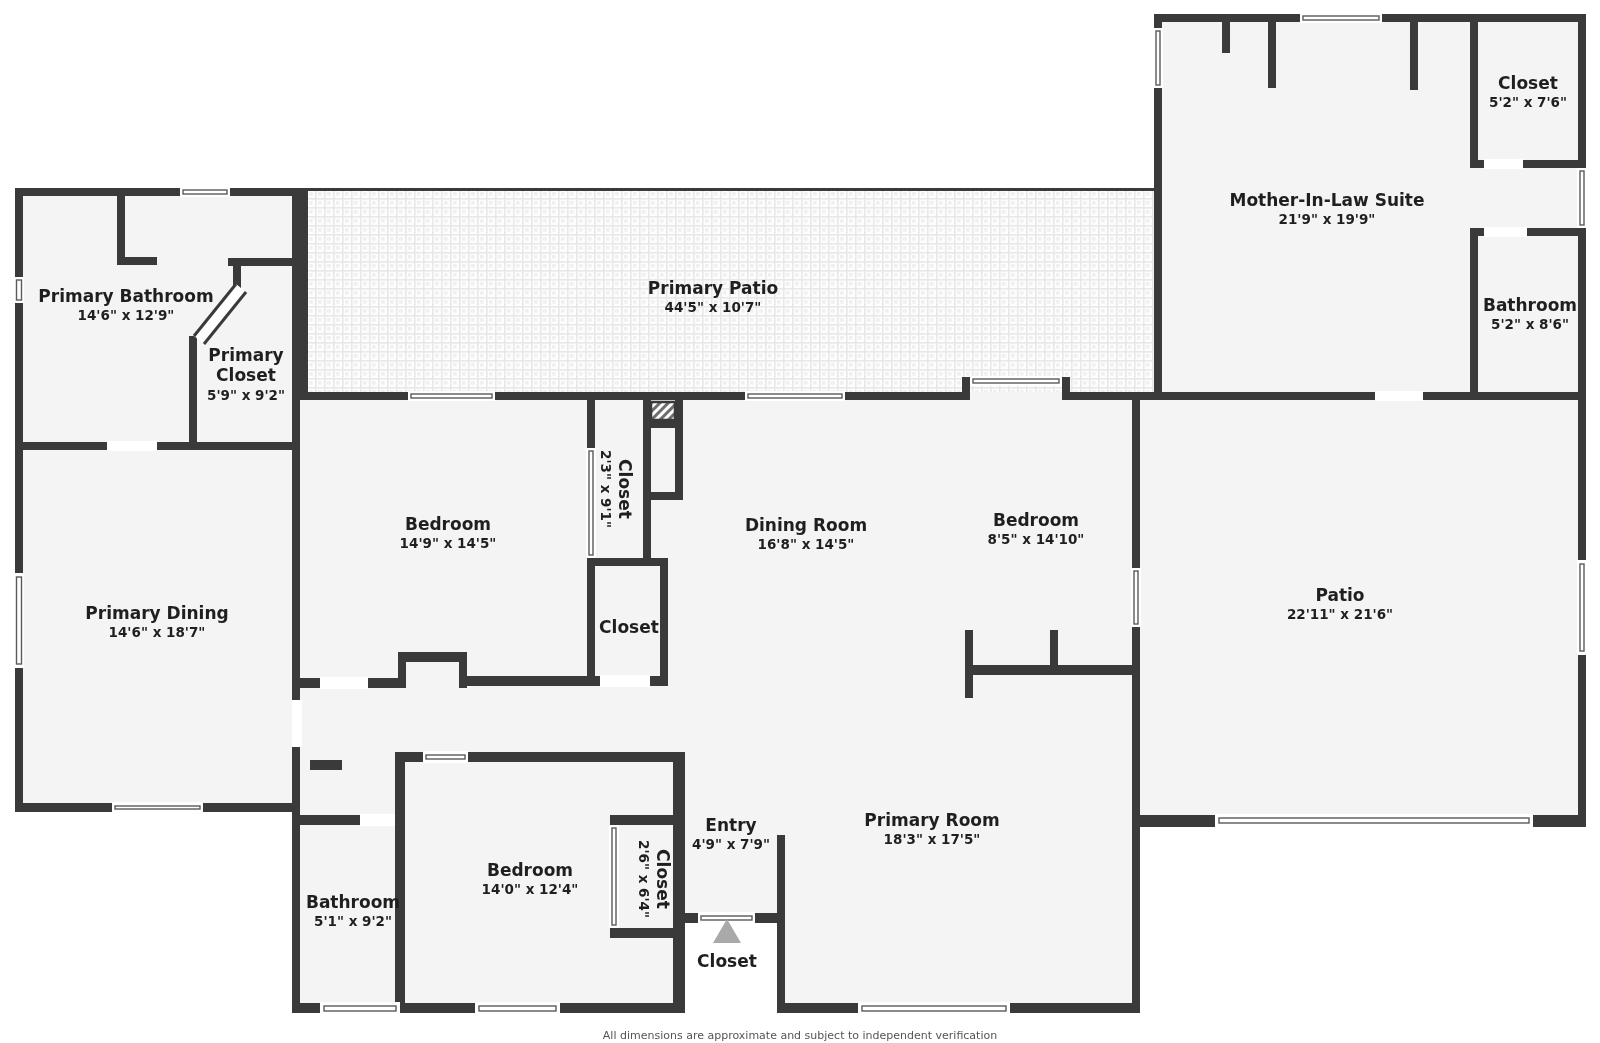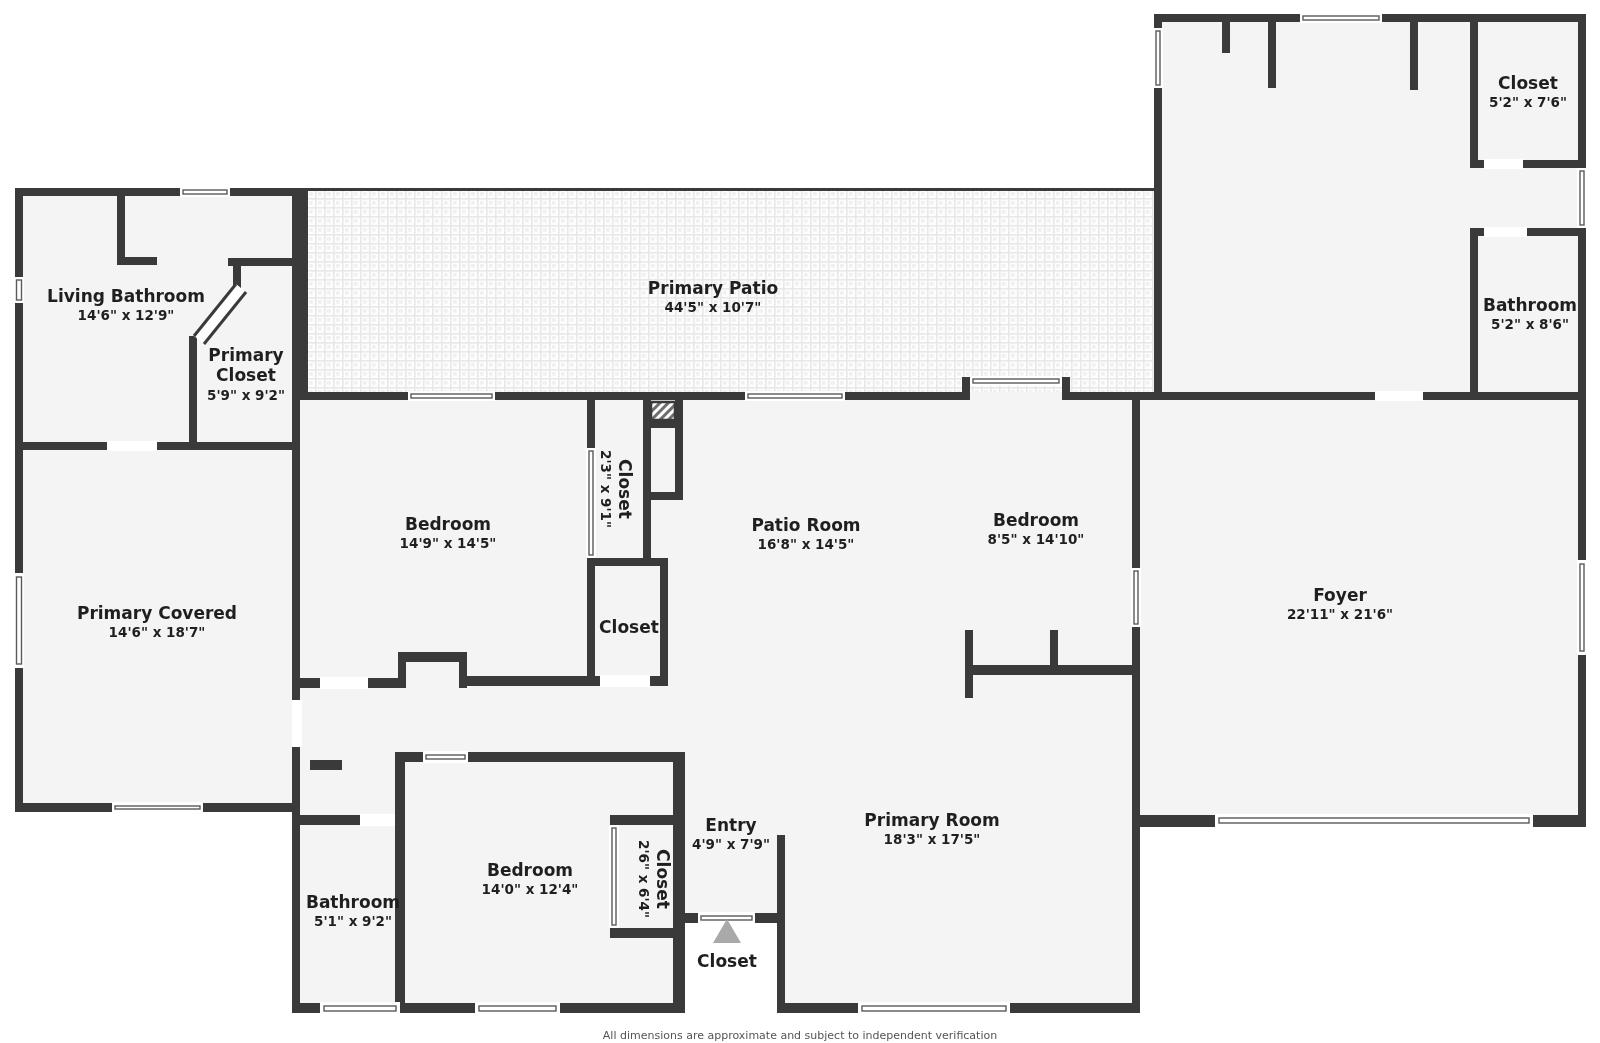--- a/index.html
+++ b/index.html
@@ -224,64 +224,68 @@
     <line class="diag" x1="236" y1="284" x2="194" y2="336"></line>
     <line class="diag" x1="246" y1="292" x2="204" y2="344"></line>
   </g>
 
   <rect x="651" y="402" width="24" height="18" fill="url(#hatch)" stroke="#3a3a3a" stroke-width="2.5"></rect>
 
   <polygon points="727,919 741,943 713,943" fill="var(--entry-arrow)"></polygon>
 </svg>
 
 <div class="lbl" style="left:126px;top:305px">
-  <div class="nm">Living Bathroom</div>
+  <div class="nm">Primary Bathroom</div>
   <div class="dm">14'6" x 12'9"</div>
 </div>
 <div class="lbl wrap" style="left:246px;top:374px">
   <div class="nm">Primary Closet</div>
   <div class="dm">5'9" x 9'2"</div>
 </div>
 <div class="lbl" style="left:157px;top:622px">
-  <div class="nm">Primary Covered</div>
+  <div class="nm">Primary Dining</div>
   <div class="dm">14'6" x 18'7"</div>
 </div>
 <div class="lbl" style="left:448px;top:533px">
   <div class="nm">Bedroom</div>
   <div class="dm">14'9" x 14'5"</div>
 </div>
 <div class="lbl vert" style="left:616px;top:489px">
   <div class="nm">Closet</div>
   <div class="dm">2'3" x 9'1"</div>
 </div>
 <div class="lbl" style="left:629px;top:627px">
   <div class="nm">Closet</div>
 </div>
 <div class="lbl" style="left:806px;top:534px">
-  <div class="nm">Patio Room</div>
+  <div class="nm">Dining Room</div>
   <div class="dm">16'8" x 14'5"</div>
 </div>
 <div class="lbl" style="left:1036px;top:529px">
   <div class="nm">Bedroom</div>
   <div class="dm">8'5" x 14'10"</div>
 </div>
 <div class="lbl" style="left:713px;top:297px">
   <div class="nm">Primary Patio</div>
   <div class="dm">44'5" x 10'7"</div>
 </div>
+<div class="lbl" style="left:1327px;top:209px">
+  <div class="nm">Mother-In-Law Suite</div>
+  <div class="dm">21'9" x 19'9"</div>
+</div>
 <div class="lbl" style="left:1528px;top:92px">
   <div class="nm">Closet</div>
   <div class="dm">5'2" x 7'6"</div>
 </div>
 <div class="lbl" style="left:1530px;top:314px">
   <div class="nm">Bathroom</div>
   <div class="dm">5'2" x 8'6"</div>
 </div>
 <div class="lbl" style="left:1340px;top:604px">
-  <div class="nm">Foyer</div>
+  <div class="nm">Patio</div>
   <div class="dm">22'11" x 21'6"</div>
 </div>
 <div class="lbl" style="left:932px;top:829px">
   <div class="nm">Primary Room</div>
   <div class="dm">18'3" x 17'5"</div>
 </div>
 <div class="lbl" style="left:731px;top:834px">
   <div class="nm">Entry</div>
   <div class="dm">4'9" x 7'9"</div>
 </div>

